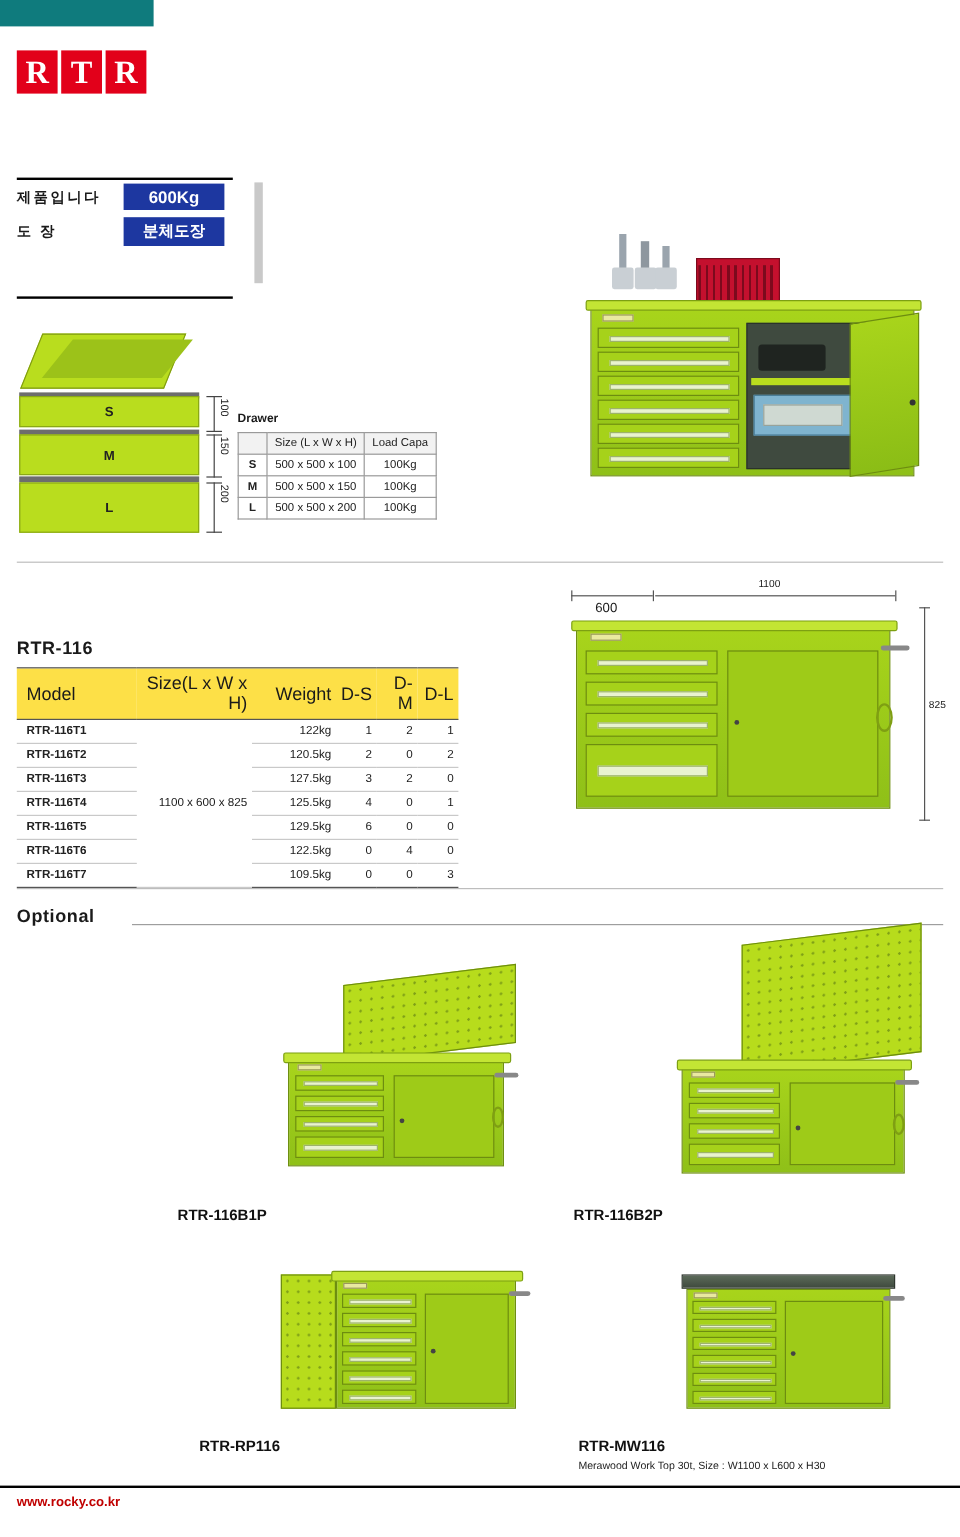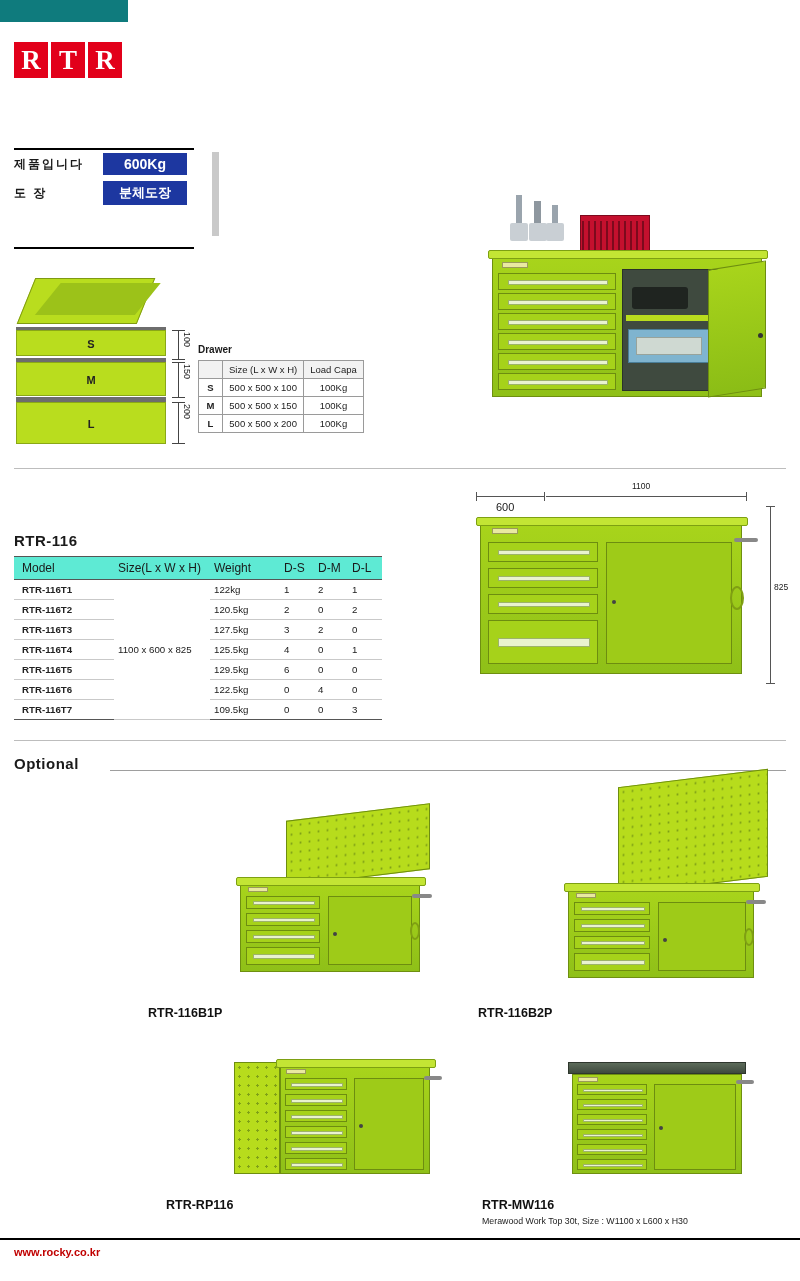--- a/index.html
+++ b/index.html
@@ -109,23 +109,23 @@
   .hr-full { position:absolute; left:14px; width:772px; height:1px; background:#bdbdbd; }
 
   
   .sec-title {
     position:absolute; font-size:15px; font-weight:bold; letter-spacing:0.5px;
   }
   .mtbl {
     position:absolute; left:14px; top:556px; border-collapse:collapse; font-size:9.7px;
   }
   .mtbl th, .mtbl td {
-    border-bottom:1px solid #c9c9c9; padding:4px 4px; text-align:left; font-weight:normal;
-  }
-  .mtbl thead th { border-top:1px solid #555; border-bottom:1px solid #555; background:#5eead4; font-size:12px;}
+    border-bottom:1px solid #c9c9c9; padding:4px 4px; text-align:right; font-weight:normal;
+  }
+  .mtbl thead th { border-top:1px solid #555; border-bottom:1px solid #555; background:#fde047; font-size:15px;}
   .mtbl td.model { text-align:left; padding-left:8px; font-weight:bold; color:#222; width:100px;}
   .mtbl tbody tr:last-child td { border-bottom:1px solid #555; }
   .mtbl td.size { width:96px; }
 
   
   .opt-line { position:absolute; left:110px; top:770px; width:676px; height:1px; background:#9e9e9e;}
   .cap {
     position:absolute; font-size:12.5px; font-weight:bold; color:#111;
   }
   .subcap { position:absolute; font-size:8.8px; color:#222; }

